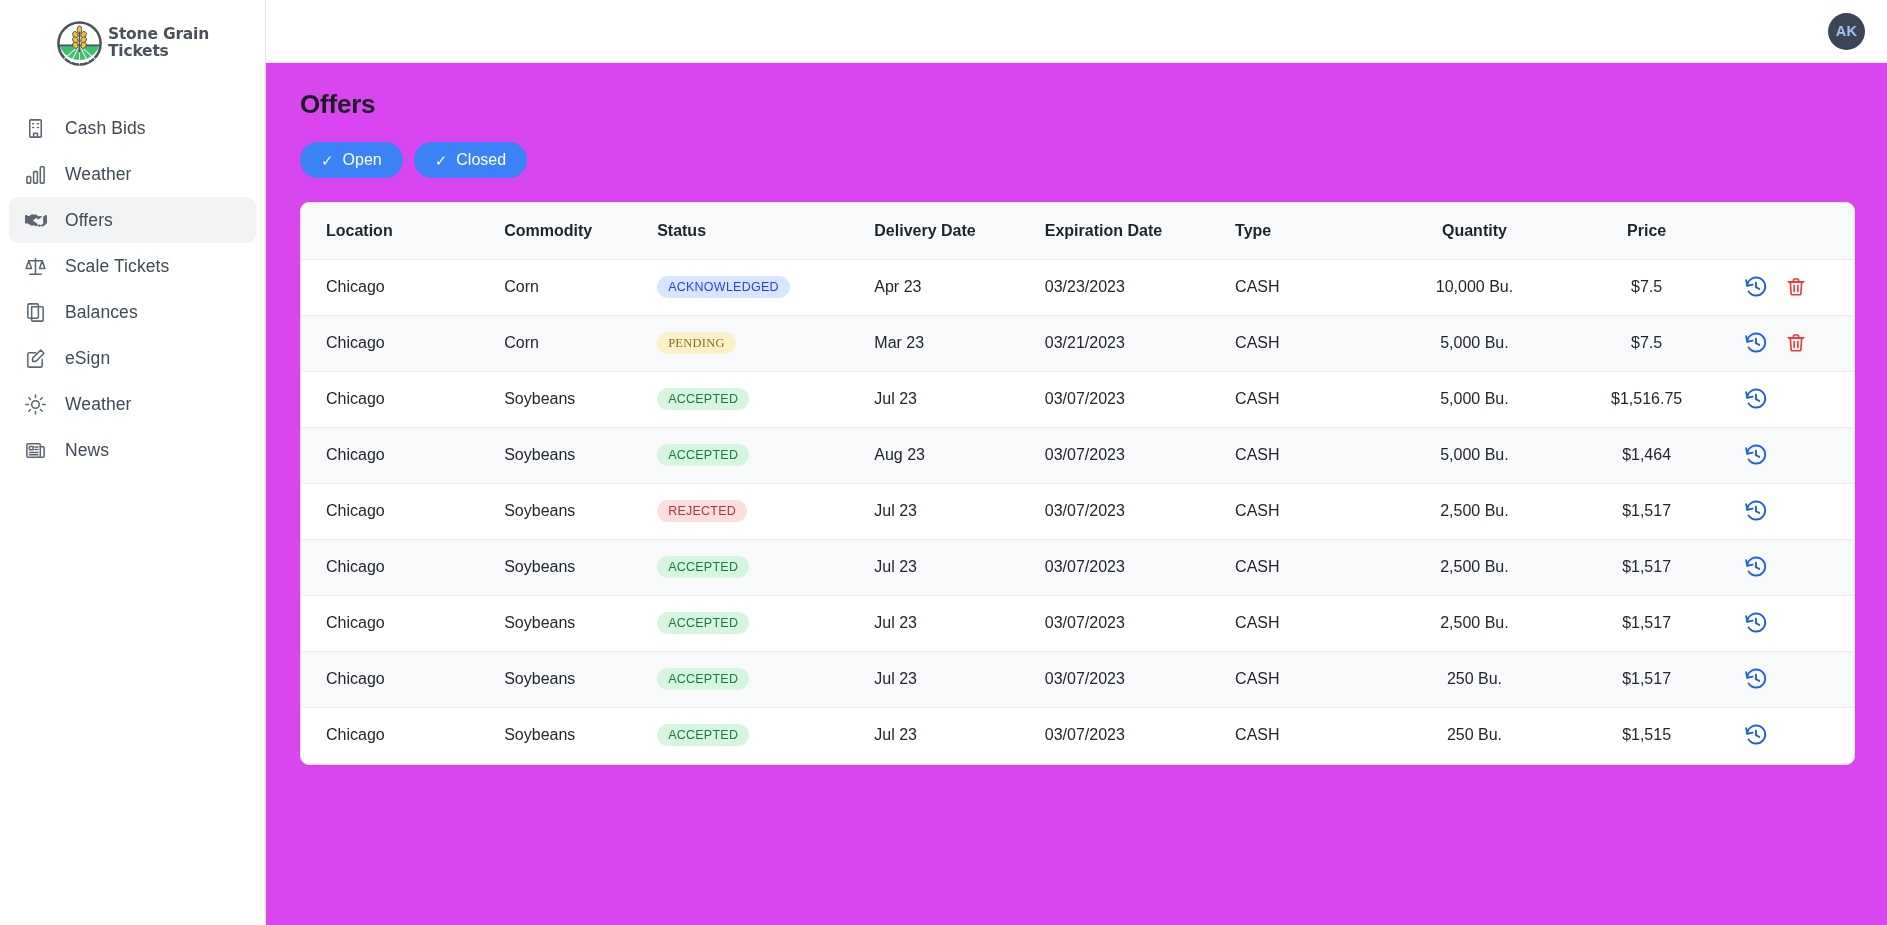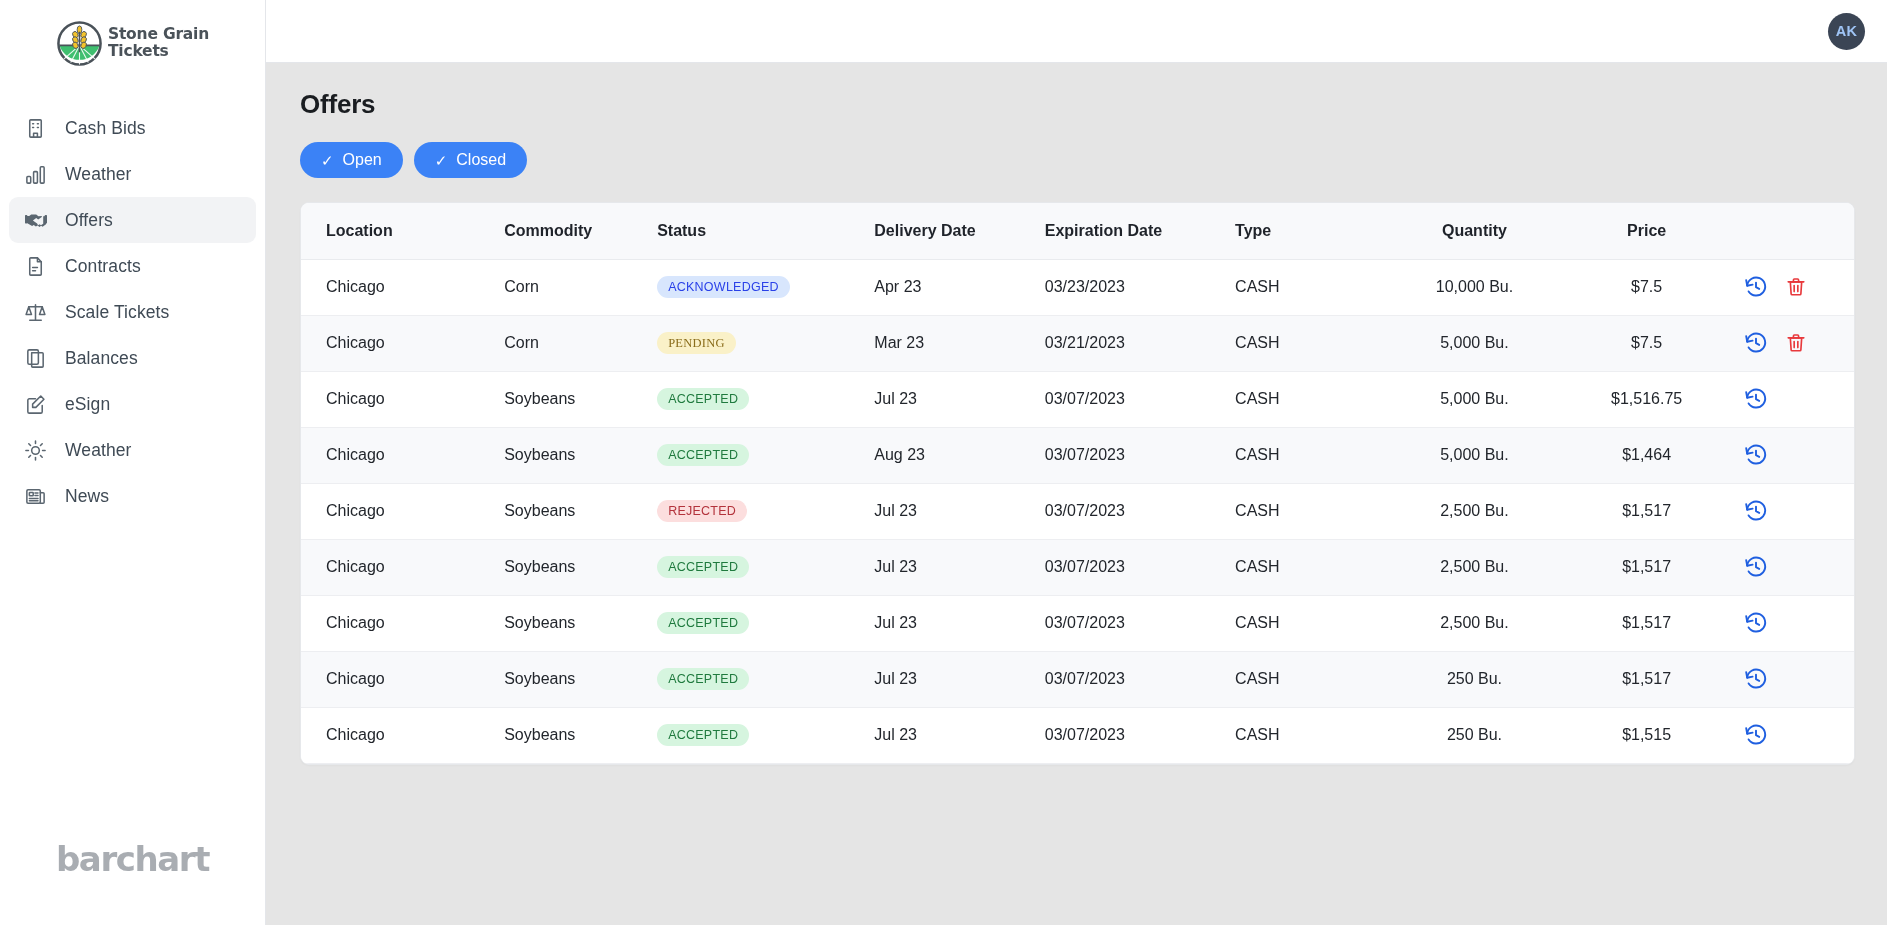--- a/index.html
+++ b/index.html
@@ -69,21 +69,21 @@
   }
   .barchart-logo {
     font-family: "DejaVu Sans", sans-serif;
     font-size: 34px;
     font-weight: bold;
     color: #a9adb2;
     letter-spacing: -1.4px;
   }
 
   
-  .main { flex: 1; height: 925px; display: flex; flex-direction: column; background: #e5e5e5; }
+  .main { flex: 1; height: 925px; display: flex; flex-direction: column; background: #d946ef; }
   .topbar {
     height: 63px;
     min-height: 63px;
     background: #ffffff;
     border-bottom: 1px solid #e4e6ea;
     display: flex;
     align-items: center;
     justify-content: flex-end;
     padding-right: 22px;
   }
@@ -246,31 +246,20 @@
               <path d="M2 8h3.2l2-1.6h5l2.2 1.8 3.4-.2V9l-3.6 2.6-2-1.6-3.3 2.4 4.2 3.2 1 1.6 1.6-1 1.2 1.1 2.3-1.6V8.2L22 8v8.2l-3.4 2.6-1.5-1-1.6 1.1-1.9-1.5-1.7 1.2-2.2-1.7-1.6 1.2L2 14.6z"></path>
               <rect x="1" y="7" width="2.2" height="8.4" rx="0.6" fill="#5b6670"></rect>
               <rect x="20.8" y="7" width="2.2" height="8.4" rx="0.6" fill="#5b6670"></rect>
             </svg>
           </span>
           <span class="nav-label">Offers</span>
         </div>
         <div class="nav-item">
           <span class="nav-icon">
             <svg width="23" height="23" viewBox="0 0 24 24" fill="none" stroke="#5b6670" stroke-width="1.6" stroke-linecap="round" stroke-linejoin="round">
-              <path d="M14 3H7a1 1 0 0 0-1 1v16a1 1 0 0 0 1 1h10a1 1 0 0 0 1-1V7z"></path>
-              <path d="M14 3v4h4"></path>
-              <line x1="9" y1="13" x2="14" y2="13"></line>
-              <line x1="9" y1="16.5" x2="12" y2="16.5"></line>
-            </svg>
-          </span>
-          <span class="nav-label">Contracts</span>
-        </div>
-        <div class="nav-item">
-          <span class="nav-icon">
-            <svg width="23" height="23" viewBox="0 0 24 24" fill="none" stroke="#5b6670" stroke-width="1.6" stroke-linecap="round" stroke-linejoin="round">
               <line x1="12" y1="4" x2="12" y2="20"></line>
               <line x1="6" y1="20" x2="18" y2="20"></line>
               <line x1="5" y1="6" x2="19" y2="6"></line>
               <path d="M5 6 2.2 14h5.6z"></path>
               <path d="M19 6l-2.8 8h5.6z"></path>
             </svg>
           </span>
           <span class="nav-label">Scale Tickets</span>
         </div>
         <div class="nav-item">
@@ -316,23 +305,20 @@
               <line x1="11.4" y1="8.4" x2="14.6" y2="8.4"></line>
               <line x1="11.4" y1="11" x2="14.6" y2="11"></line>
               <line x1="5.6" y1="14" x2="14.6" y2="14"></line>
               <line x1="5.6" y1="16.4" x2="14.6" y2="16.4"></line>
             </svg>
           </span>
           <span class="nav-label">News</span>
         </div>
       </nav>
 
-    <div class="sidebar-footer">
-      <div class="barchart-logo">barchart</div>
-    </div>
   </aside>
 
   <section class="main">
 
     <header class="topbar">
       <div class="avatar">AK</div>
     </header>
 
     <div class="content">
 

